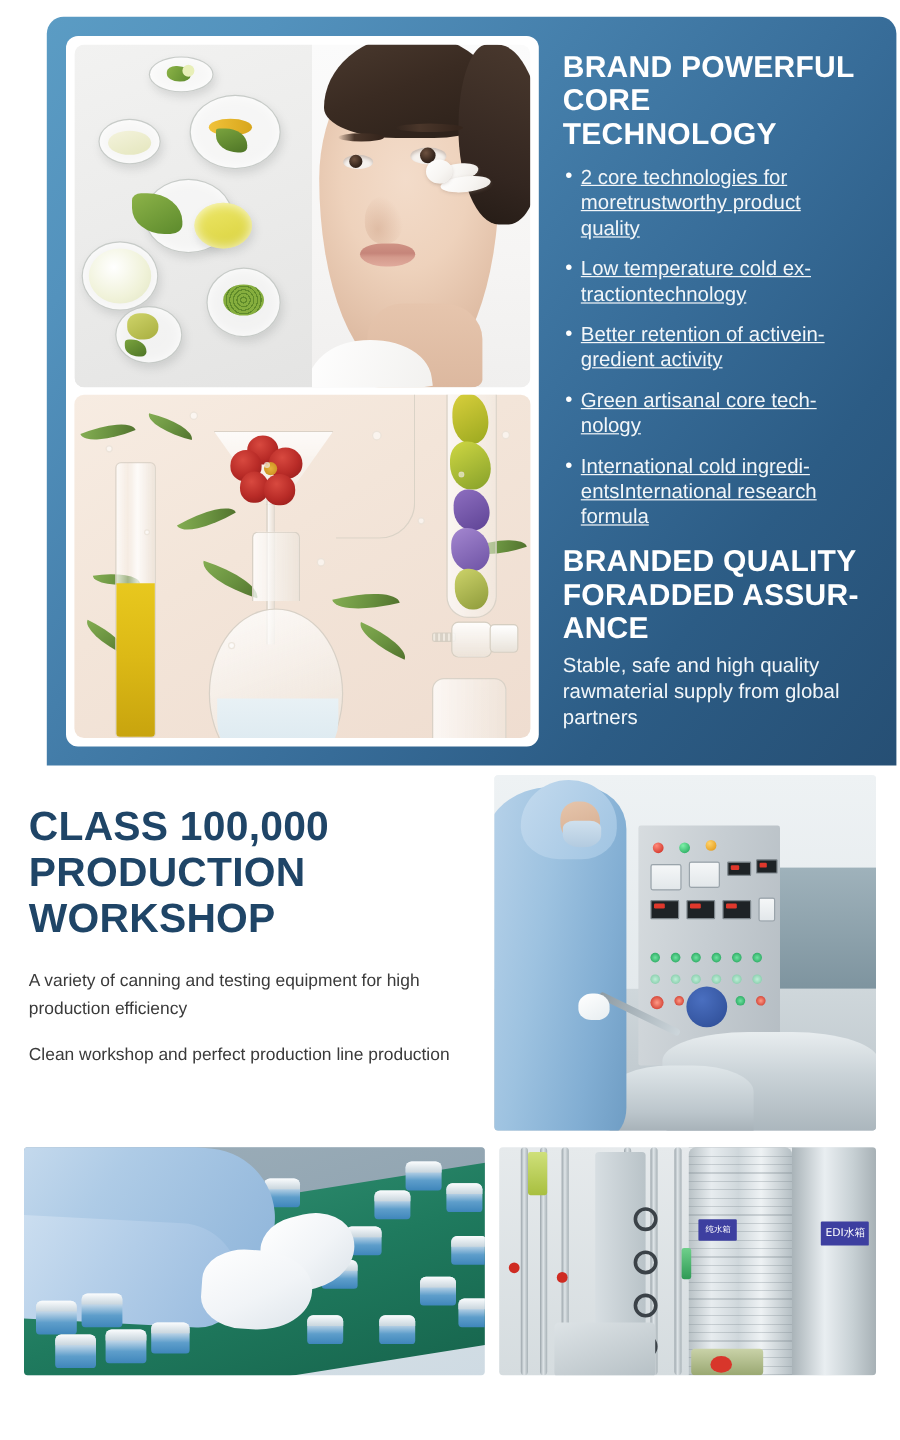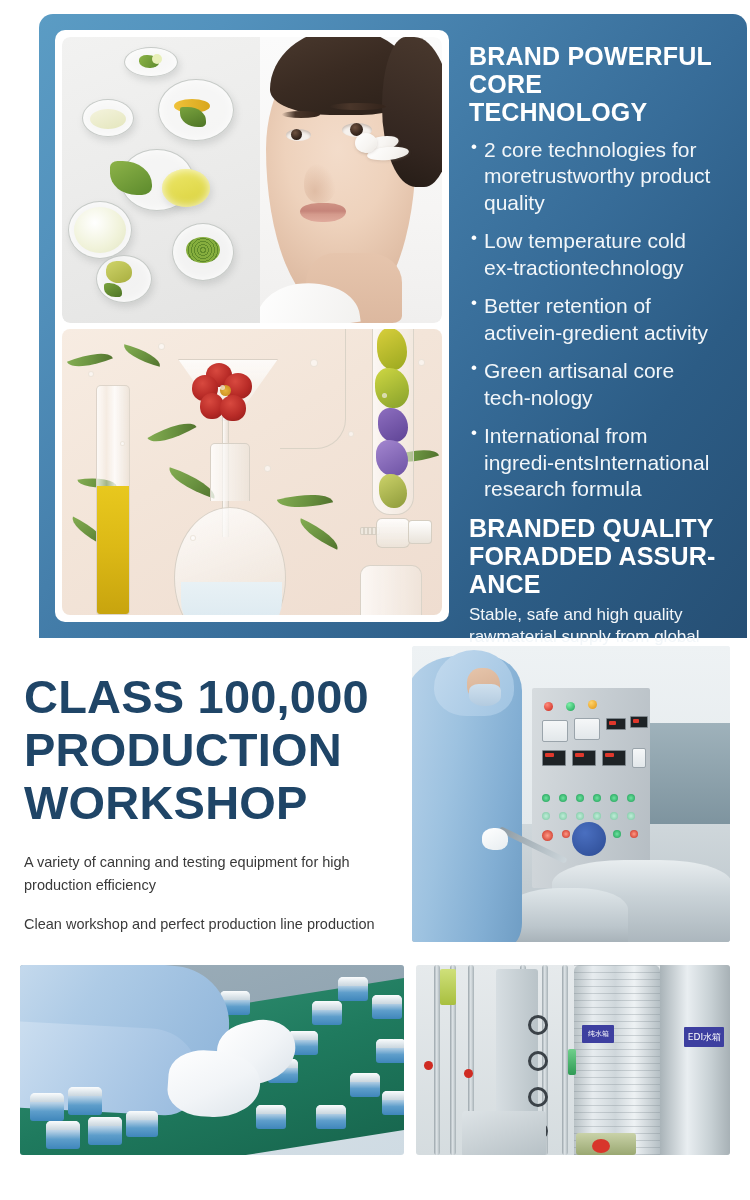--- a/index.html
+++ b/index.html
@@ -262,46 +262,47 @@
     font-size: 25px;
     font-weight: 700;
     line-height: 1.12;
     letter-spacing: .2px;
     margin: 10px 0 6px;
   }
   ul.bullets { list-style: none; }
   ul.bullets li {
     position: relative;
     padding-left: 15px;
-    font-size: 21px;
+    font-size: 17px;
     line-height: 1.26;
     margin-bottom: 12px;
     color: #f2f6f9;
     font-weight: 400;
+    text-decoration: underline;
   }
   ul.bullets li::before {
     content: "•";
     position: absolute; left: 2px; top: -1px;
     font-size: 17px;
     color: #ffffff;
   }
   .panel-note {
     font-size: 17px;
     line-height: 1.28;
     color: #f2f6f9;
   }
 
   
   .lower { position: absolute; left:0; top: 646px; width: 750px; }
 
   .lower-top { display: flex; padding: 0 20px; gap: 0; }
 
   .lower-left { width: 392px; flex: 0 0 392px; padding: 24px 20px 0 4px; }
   .big-title {
-    font-size: 47px;
+    font-size: 34px;
     font-weight: 700;
     line-height: 1.13;
     color: #1f4567;
     letter-spacing: .2px;
     margin-bottom: 22px;
   }
   .para {
     font-size: 14.5px;
     line-height: 1.56;
     color: #3a3a3a;
@@ -571,21 +572,21 @@
       </div>
 
       <div class="panel-text">
         <h2 class="panel-h1">BRAND POWERFUL CORE TECHNOLOGY</h2>
 
         <ul class="bullets">
           <li>2 core technologies for moretrustworthy product quality</li>
           <li>Low temperature cold ex-tractiontechnology</li>
           <li>Better retention of activein-gredient activity</li>
           <li>Green artisanal core tech-nology</li>
-          <li>International from ingredi-entsInternational research formula</li>
+          <li>International cold ingredi-entsInternational research formula</li>
         </ul>
 
         <h2 class="panel-h2">BRANDED QUALITY FORADDED ASSUR-ANCE</h2>
         <p class="panel-note">Stable, safe and high quality rawmaterial supply from global partners</p>
       </div>
 
     </div>
   </section>
 
   <section class="lower">

